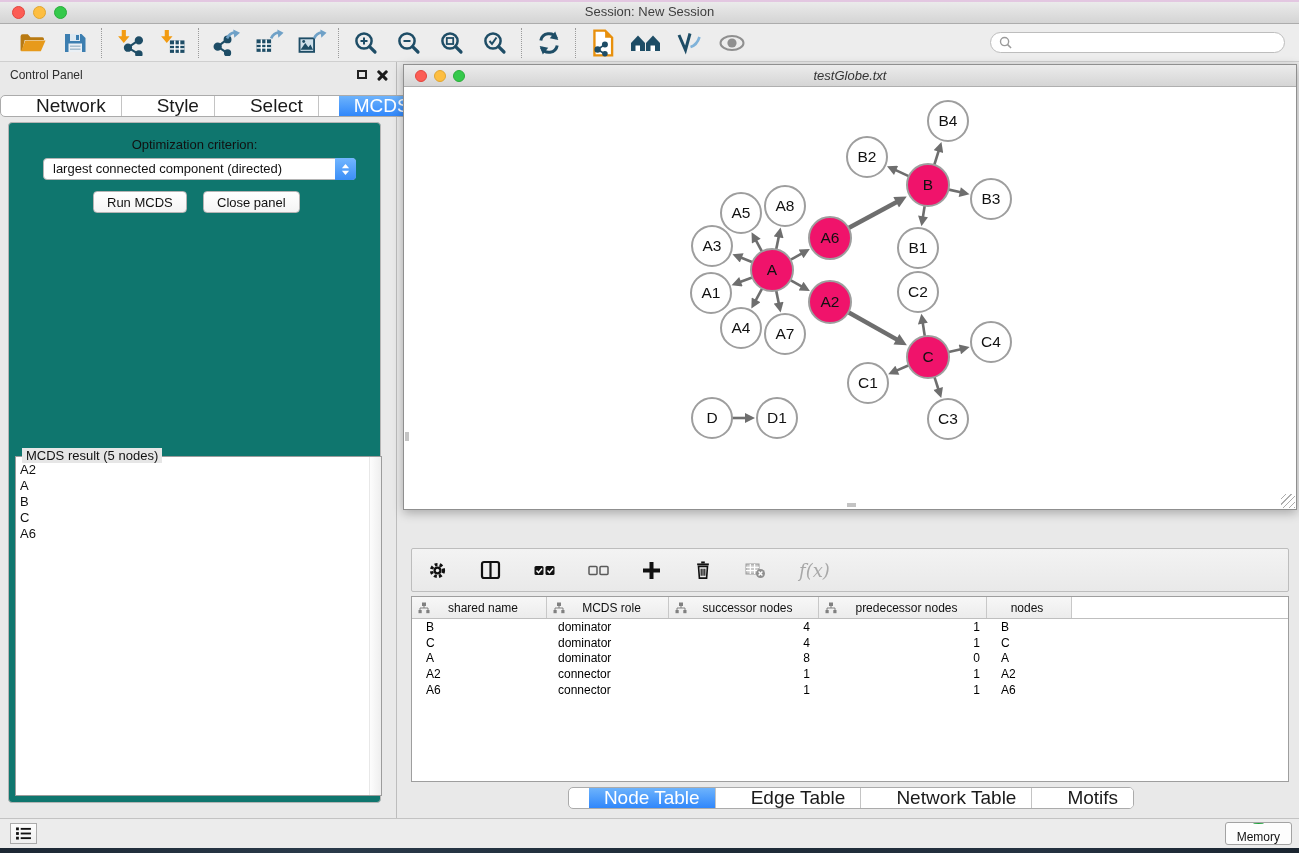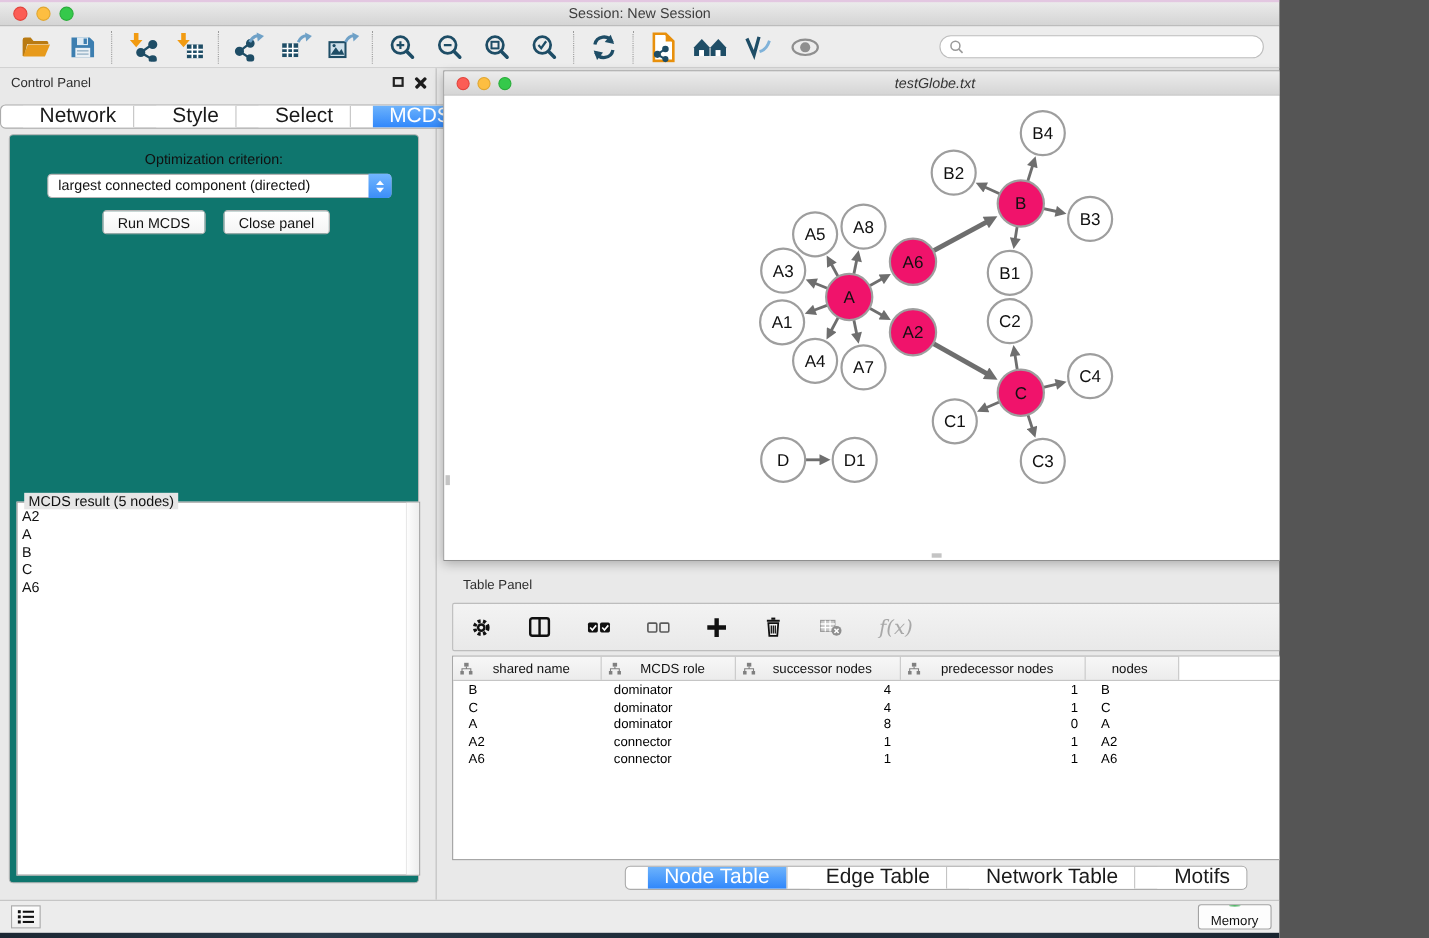--- a/index.html
+++ b/index.html
@@ -1,18 +1,18 @@
 <!DOCTYPE html>
 <html><head>
 <meta charset="utf-8">
 <style>
   * { box-sizing: border-box; margin: 0; padding: 0; }
   html,body { background:#555; }
   .app {
-    position: relative; width: 1163px; height: 853px;
+    position: relative; width: 1299px; height: 853px;
     font-family: "Liberation Sans", sans-serif;
     background: #E9E9E9; overflow: hidden;
     -webkit-font-smoothing: antialiased;
   }
   
   .titlebar {
     position: absolute; left:0; top:0; width:100%; height:24px;
     background: linear-gradient(#EDEDED,#D4D4D4);
     border-bottom: 1px solid #ACACAC;
   }
@@ -473,27 +473,20 @@
             <circle cx="544" cy="332" r="20" fill="#FFFFFF" stroke="#9E9E9E" stroke-width="2"></circle>
             <text x="544" y="332" dy=".35em" text-anchor="middle" font-size="15.5" font-family="Liberation Sans, sans-serif" fill="#111111">C3</text>
           </svg>
         <div class="vtick"></div>
         <div class="htick"></div>
         <div class="grip"></div>
       </div>
     </div>
 
     <div class="table-panel">
-      <div class="panel-header">
-        <span class="panel-title" style="left:18px;">Table Panel</span>
-        <span class="win-icons" style="right:12px;">
-          <span class="float-ico"></span>
-          <span class="x-ico"></span>
-        </span>
-      </div>
       <div class="tp-toolbar">
         <span>
           <svg width="19" height="19" viewBox="0 0 20 20">
             <circle cx="10" cy="10" r="6.3" fill="none" stroke="#111" stroke-width="3.4" stroke-dasharray="2.9 2.3"></circle>
             <circle cx="10" cy="10" r="4.2" fill="#111"></circle>
             <circle cx="10" cy="10" r="1.8" fill="#EFEFEF"></circle>
           </svg>
         </span>
         <span>
           <svg width="21" height="20" viewBox="0 0 20 20">

